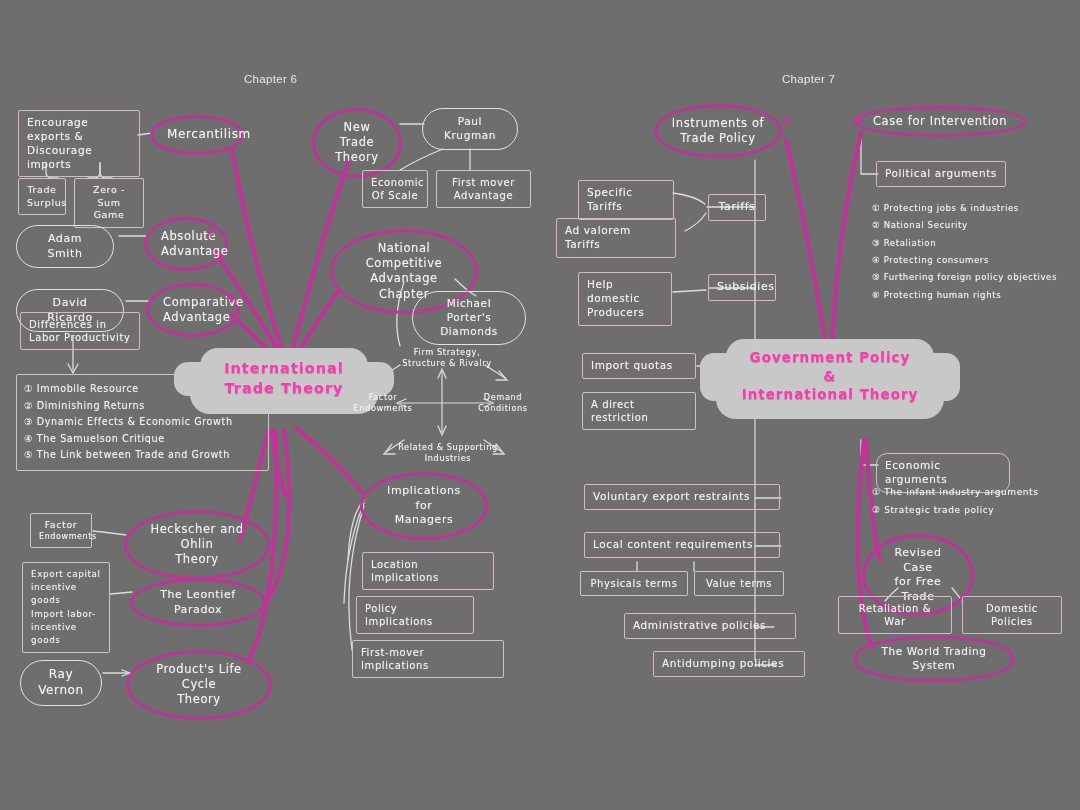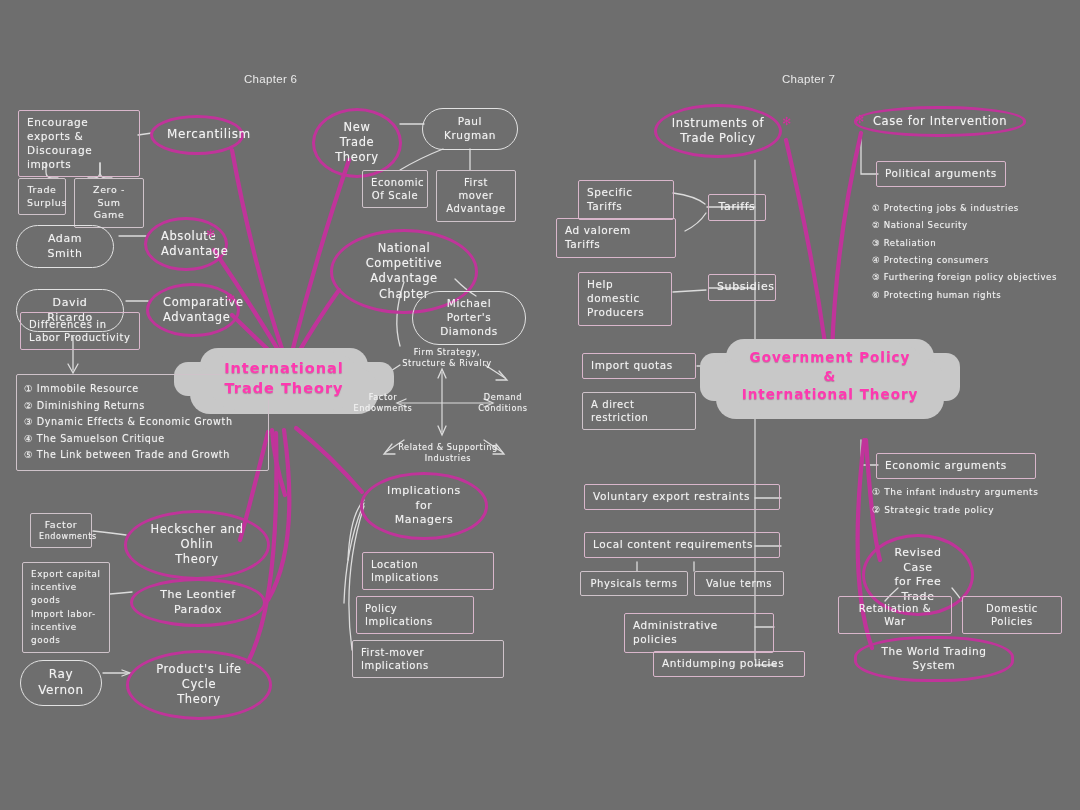--- a/index.html
+++ b/index.html
@@ -264,21 +264,21 @@
 
   <div class="node hand ell" style="left:312px;top:108px;width:90px;font-size:11.5px;">
     <div>New Trade</div>
     <div>Theory</div>
   </div>
   <div class="node hand bubble" style="left:422px;top:108px;width:96px;font-size:10.5px;">Paul Krugman</div>
   <div class="node hand box" style="left:362px;top:170px;width:66px;font-size:10px;text-align:center;">
     <div>Economic</div>
     <div>Of Scale</div>
   </div>
-  <div class="node hand box" style="left:436px;top:170px;width:80px;font-size:10px;text-align:center;">
+  <div class="node hand box" style="left:436px;top:170px;width:95px;font-size:10px;text-align:center;">
     <div>First mover</div>
     <div>Advantage</div>
   </div>
 
   <div class="node hand ell" style="left:330px;top:229px;width:148px;font-size:11.5px;">
     <div>National Competitive</div>
     <div>Advantage Chapter</div>
   </div>
   <div class="node hand bubble" style="left:412px;top:291px;width:114px;font-size:10.5px;padding:5px 10px;">
     <div>Michael Porter's</div>
@@ -333,37 +333,37 @@
   </div>
   <div class="node hand box pinkish" style="left:708px;top:274px;width:68px;font-size:11px;text-align:center;">Subsidies</div>
 
   <div class="node hand box pinkish" style="left:582px;top:353px;width:114px;font-size:10.5px;">Import quotas</div>
   <div class="node hand box" style="left:582px;top:392px;width:114px;font-size:10px;">A direct restriction</div>
 
   <div class="node hand box pinkish" style="left:584px;top:484px;width:196px;font-size:10.5px;">Voluntary export restraints</div>
   <div class="node hand box pinkish" style="left:584px;top:532px;width:196px;font-size:10.5px;">Local content requirements</div>
   <div class="node hand box" style="left:580px;top:571px;width:108px;font-size:10px;text-align:center;">Physicals terms</div>
   <div class="node hand box" style="left:694px;top:571px;width:90px;font-size:10px;text-align:center;">Value terms</div>
-  <div class="node hand box pinkish" style="left:624px;top:613px;width:150px;font-size:10.5px;">Administrative policies</div>
+  <div class="node hand box pinkish" style="left:624px;top:613px;width:172px;font-size:10.5px;">Administrative policies</div>
   <div class="node hand box pinkish" style="left:624px;top:651px;width:152px;font-size:10.5px;margin-left:29px;">Antidumping policies</div>
 
   <div class="node hand ell" style="left:854px;top:106px;width:172px;font-size:11.5px;padding:5px 12px;border-radius:48%;">Case for Intervention</div>
   <div class="star" style="left:855px;top:114px;">✻</div>
 
   <div class="node hand box pinkish" style="left:876px;top:161px;width:130px;font-size:10.5px;">Political arguments</div>
   <div class="node hand list" style="left:872px;top:200px;width:200px;font-size:8.6px;line-height:2.02;">
     <div class="li">① Protecting jobs &amp; industries</div>
     <div class="li">② National Security</div>
     <div class="li">③ Retaliation</div>
     <div class="li">④ Protecting consumers</div>
     <div class="li">⑤ Furthering foreign policy objectives</div>
     <div class="li">⑥ Protecting human rights</div>
   </div>
 
-  <div class="node hand box pinkish" style="left:876px;top:453px;width:160px;font-size:10.5px;">Economic arguments</div>
+  <div class="node hand box pinkish" style="left:876px;top:453px;width:134px;font-size:10.5px;border-radius:11px;">Economic arguments</div>
   <div class="node hand list" style="left:872px;top:484px;width:200px;font-size:9px;line-height:1.95;">
     <div class="li">① The infant industry arguments</div>
     <div class="li">② Strategic trade policy</div>
   </div>
 
   <div class="node hand ell" style="left:862px;top:534px;width:112px;font-size:11px;">
     <div>Revised Case</div>
     <div>for Free Trade</div>
   </div>
   <div class="node hand box pinkish" style="left:838px;top:596px;width:114px;font-size:10px;text-align:center;">Retaliation &amp; War</div>

